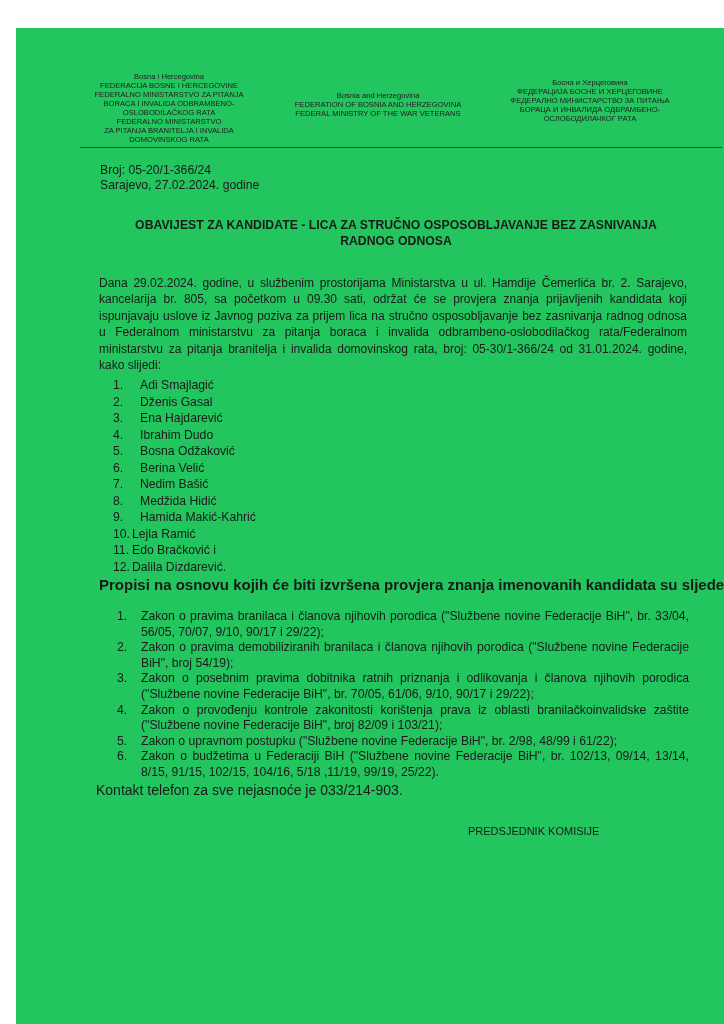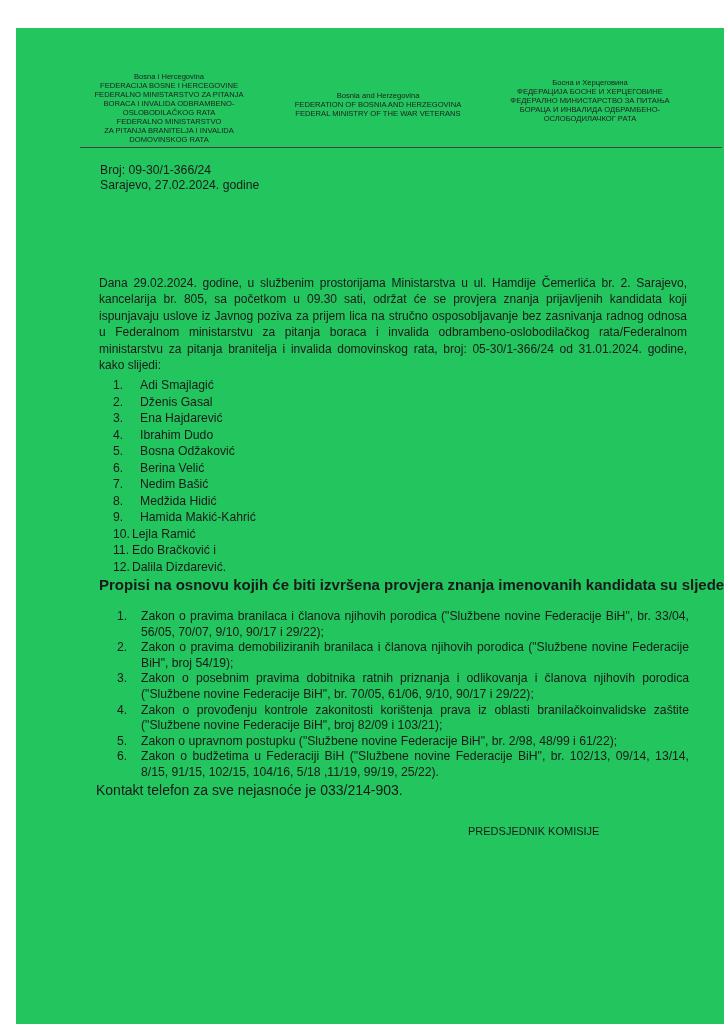--- a/index.html
+++ b/index.html
@@ -159,25 +159,27 @@
     <div>Босна и Херцеговина</div>
     <div>ФЕДЕРАЦИЈА БОСНЕ И ХЕРЦЕГОВИНЕ</div>
     <div>ФЕДЕРАЛНО МИНИСТАРСТВО ЗА ПИТАЊА</div>
     <div>БОРАЦА И ИНВАЛИДА ОДБРАМБЕНО-</div>
     <div>ОСЛОБОДИЛАЧКОГ РАТА</div>
   </div>
 
   <div class="lh-rule"></div>
 
   <div class="ref">
-    <div>Broj: 09-30/1-366/24</div>
+    <div>Broj: 05-20/1-366/24</div>
     <div>Sarajevo, 27.02.2024. godine</div>
   </div>
 
   <div class="title">
+    <div>OBAVIJEST ZA KANDIDATE - LICA ZA STRUČNO OSPOSOBLJAVANJE BEZ ZASNIVANJA</div>
+    <div>RADNOG ODNOSA</div>
   </div>
 
   <div class="para">Dana 29.02.2024. godine, u službenim prostorijama Ministarstva u ul. Hamdije Čemerlića br. 2. Sarajevo, kancelarija br. 805, sa početkom u 09.30 sati, održat će se provjera znanja prijavljenih kandidata koji ispunjavaju uslove iz Javnog poziva za prijem lica na stručno osposobljavanje bez zasnivanja radnog odnosa u Federalnom ministarstvu za pitanja boraca i invalida odbrambeno-oslobodilačkog rata/Federalnom ministarstvu za pitanja branitelja i invalida domovinskog rata, broj: 05-30/1-366/24 od 31.01.2024. godine, kako slijedi:</div>
 
   <ol class="cands">
     <li>
         <span class="num">1.</span>
         <span>Adi Smajlagić</span>
       </li>
     <li>

